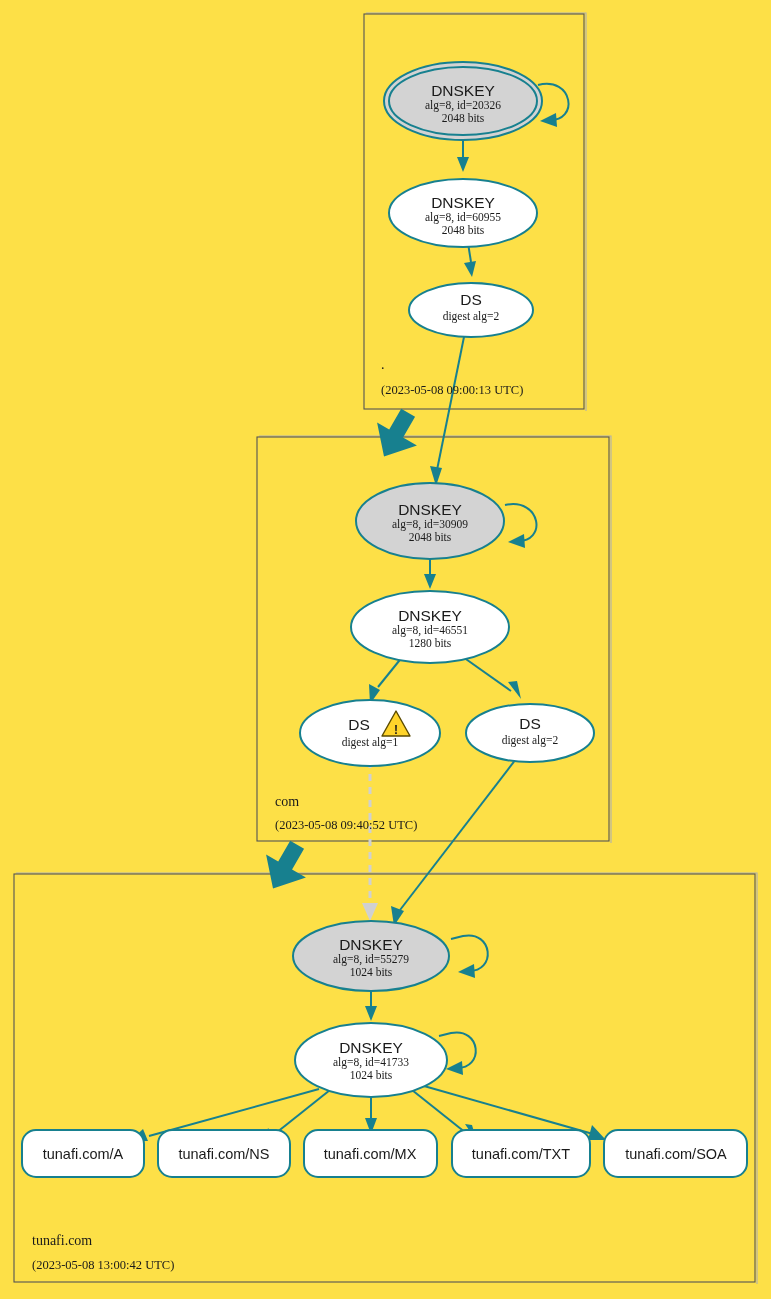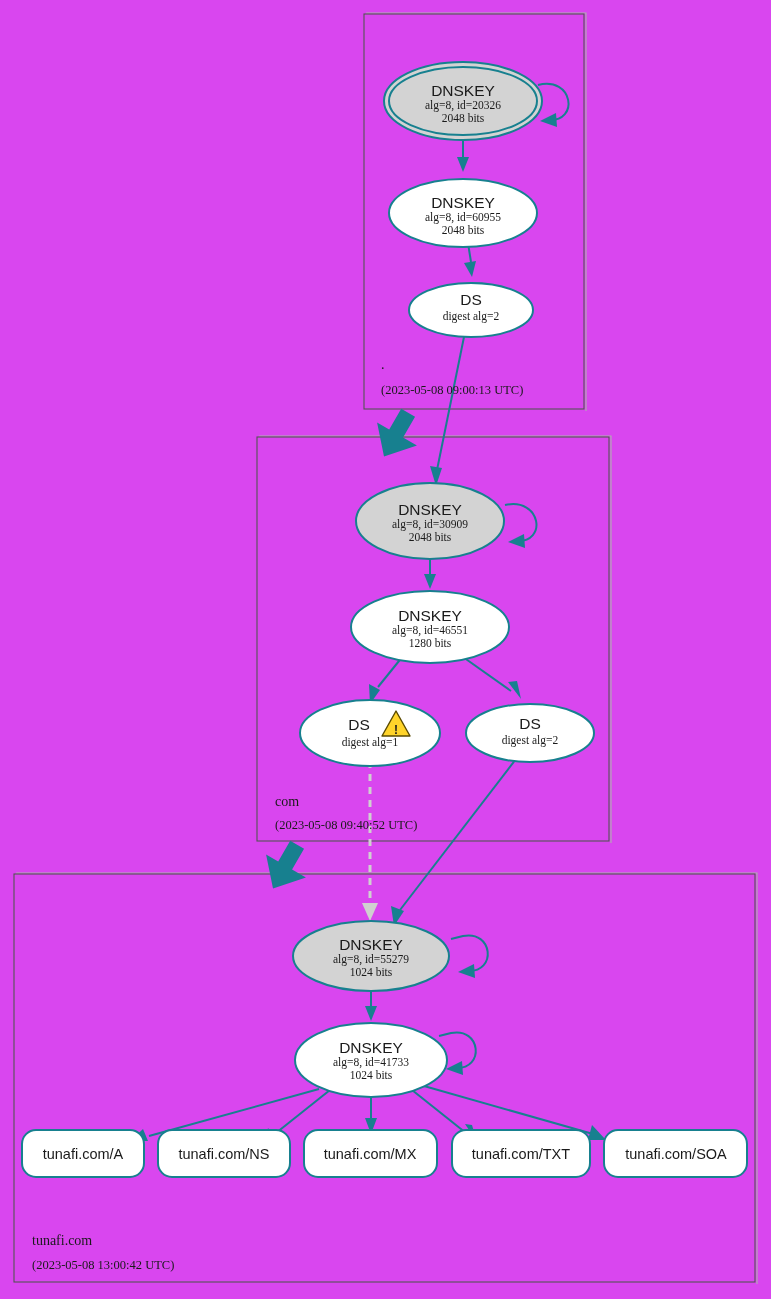--- a/index.html
+++ b/index.html
@@ -8,21 +8,21 @@
     background: #ffffff;
   }
   body {
     font-family: "Liberation Serif", "DejaVu Serif", serif;
   }
   #canvas {
     position: relative;
     width: 771px;
     height: 1299px;
     overflow: hidden;
-    background: #d946ef;
+    background: #fde047;
   }
   #graph-svg {
     position: absolute;
     left: 0;
     top: 0;
     width: 771px;
     height: 1299px;
   }
   .zone-box {
     fill: none;

